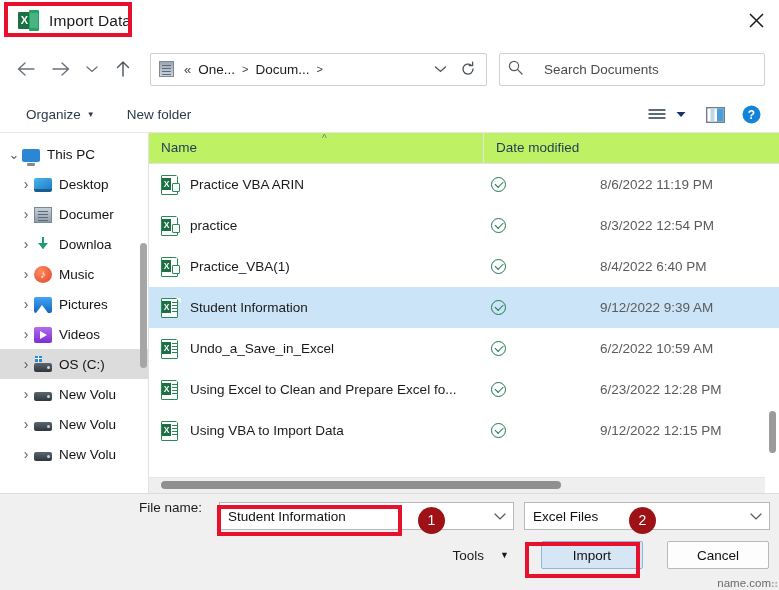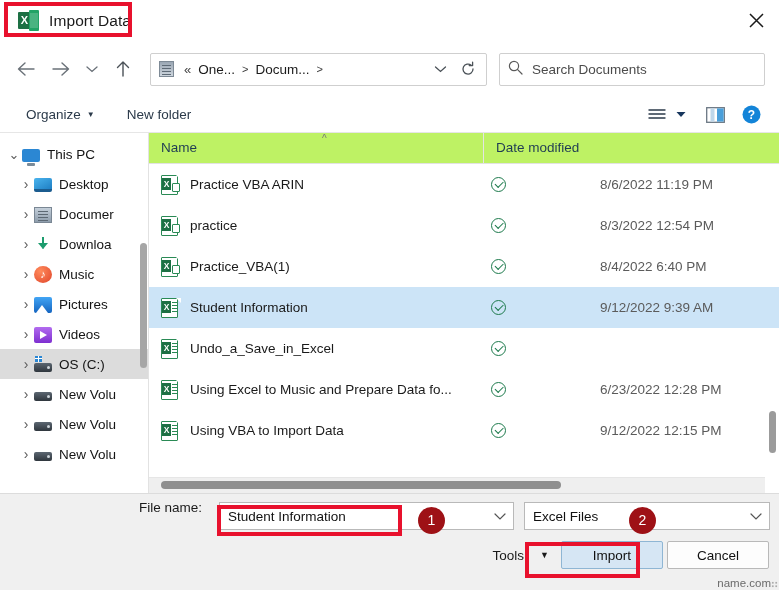--- a/index.html
+++ b/index.html
@@ -174,21 +174,21 @@
     flex: 1 1 auto;
     height: 33px;
     margin-left: 10px;
     border: 1px solid #cfcfcf;
     background: #fff;
     display: flex;
     align-items: center;
     padding: 0 8px;
     box-sizing: border-box;
     border-radius: 2px;
-    gap: 9px;
+    gap: 21px;
   }
   .search-placeholder {
     font-size: 13.5px;
     color: #4b4b4b;
   }
 
   
   .cmdbar {
     height: 35px;
     flex: 0 0 35px;
@@ -576,21 +576,21 @@
   }
   .badge-1 { left: 418px; top: 507px; }
   .badge-2 { left: 629px; top: 507px; }
 
   .btn-row {
     position: absolute;
     right: 10px;
     top: 47px;
     display: flex;
     align-items: center;
-    gap: 4px;
+    gap: 24px;
     justify-content: flex-end;
   }
   .tools-item {
     font-size: 13.5px;
     color: #1a1a1a;
     display: flex;
     align-items: center;
     gap: 16px;
     margin-right: 8px;
   }
@@ -874,30 +874,31 @@
                 <div class="page"></div>
                 <div class="corner"></div>
                 <div class="xbox">X</div>
                 <div class="grid"></div>
               </div>
               <span>Undo_a_Save_in_Excel</span>
             </div>
             <div class="f-status">
               <span class="okcircle"></span>
             </div>
+            <div class="f-date">6/2/2022 10:59 AM</div>
           </div>
           <div class="frow">
             <div class="f-name">
               <div class="xi">
                 <div class="page"></div>
                 <div class="corner"></div>
                 <div class="xbox">X</div>
                 <div class="grid"></div>
               </div>
-              <span>Using Excel to Music and Prepare Data fo...</span>
+              <span>Using Excel to Clean and Prepare Excel fo...</span>
             </div>
             <div class="f-status">
               <span class="okcircle"></span>
             </div>
             <div class="f-date">6/23/2022 12:28 PM</div>
           </div>
           <div class="frow">
             <div class="f-name">
               <div class="xi">
                 <div class="page"></div>

